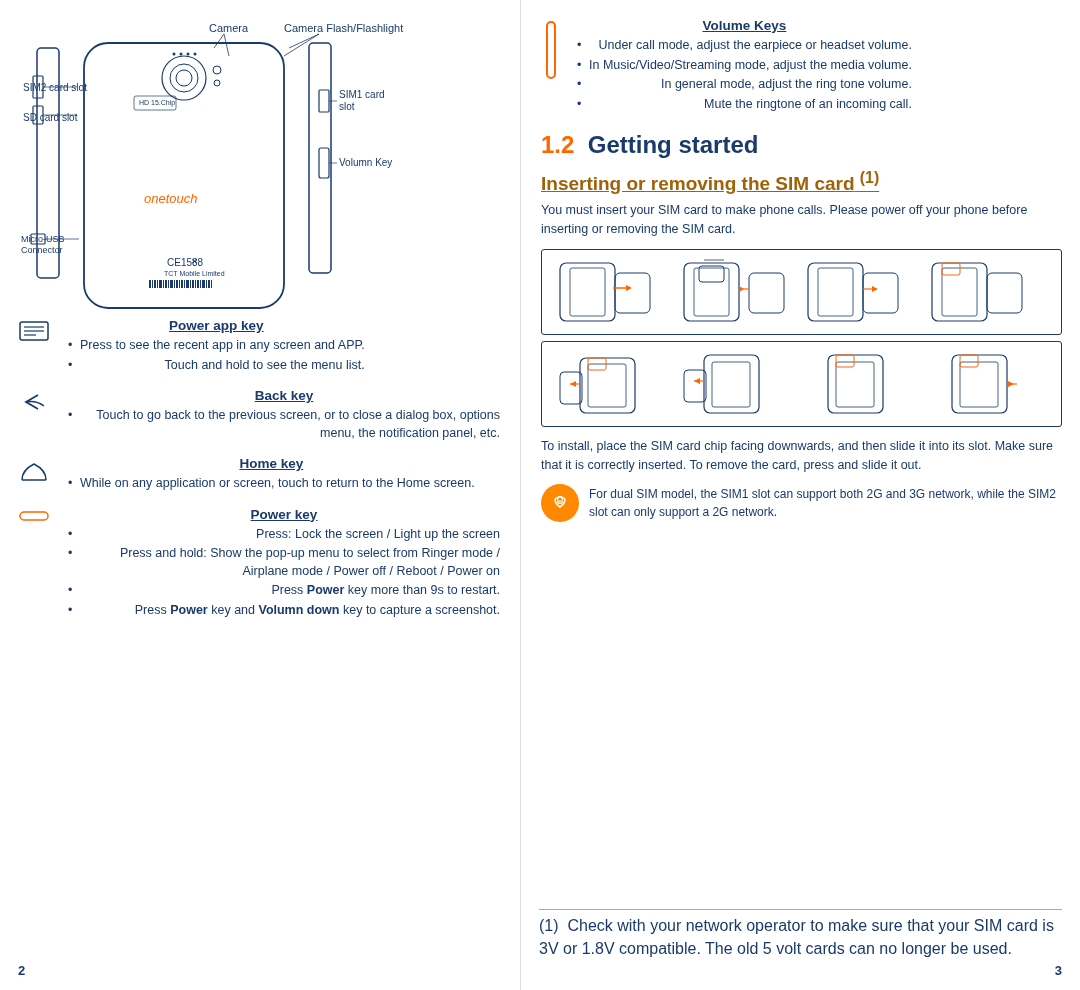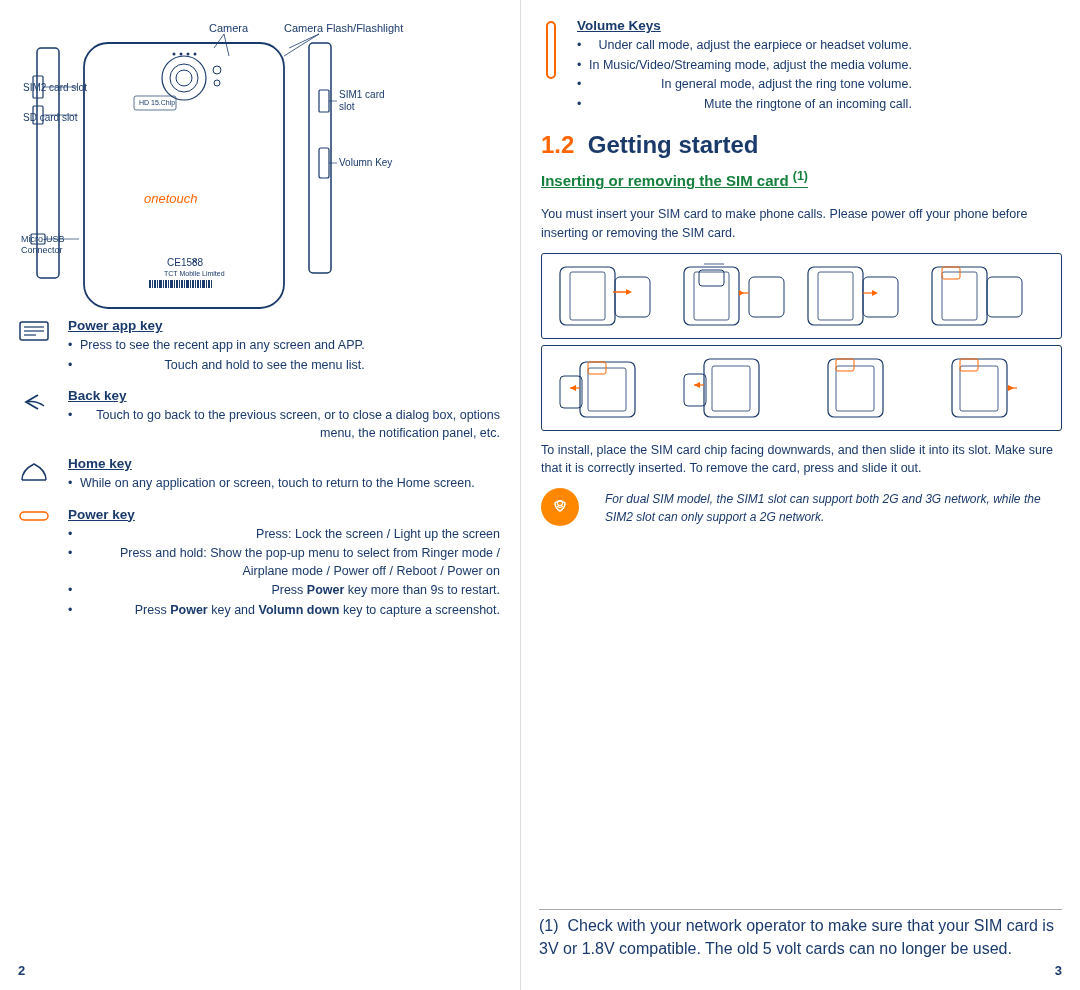--- a/index.html
+++ b/index.html
@@ -63,20 +63,21 @@
       margin-right: 12px;
       margin-top: 2px;
     }
 
     .key-content h3 {
       font-size: 13.5px;
       font-weight: bold;
       color: #1a3a6b;
       text-decoration: underline;
       margin-bottom: 4px;
+      text-align: center;
     }
 
     .key-content ul {
       list-style: none;
       padding: 0;
     }
 
     .key-content ul li {
       padding-left: 12px;
       position: relative;
@@ -112,25 +113,25 @@
       font-weight: bold;
       color: #ff6600;
       margin-bottom: 8px;
     }
 
     .subsection-heading span {
       color: #ff6600;
     }
 
     .sub-underline {
-      font-size: 15px;
-      font-weight: bold;
-      color: #15803d;
+      font-size: 19px;
+      font-weight: bold;
+      color: #a16207;
       text-decoration: underline;
-      margin-bottom: 16px;
+      margin-bottom: 6px;
     }
 
     .body-text {
       font-size: 12.5px;
       color: #1a3a6b;
       line-height: 1.5;
       margin-bottom: 10px;
     }
 
     
@@ -149,24 +150,23 @@
     }
 
     .phone-thumb {
       width: 118px;
       height: 68px;
     }
 
     
     .note-box {
       display: flex;
-      align-items: flex-end;
-      gap: 26px;
+      align-items: center;
+      gap: 10px;
       margin-top: 8px;
-      font-style: italic;
     }
 
     .note-icon {
       width: 38px;
       min-width: 38px;
       height: 38px;
       background: #ff8800;
       border-radius: 50%;
       display: flex;
       align-items: center;

